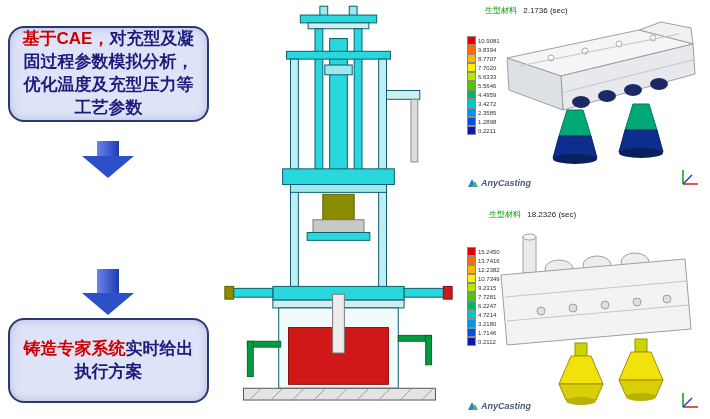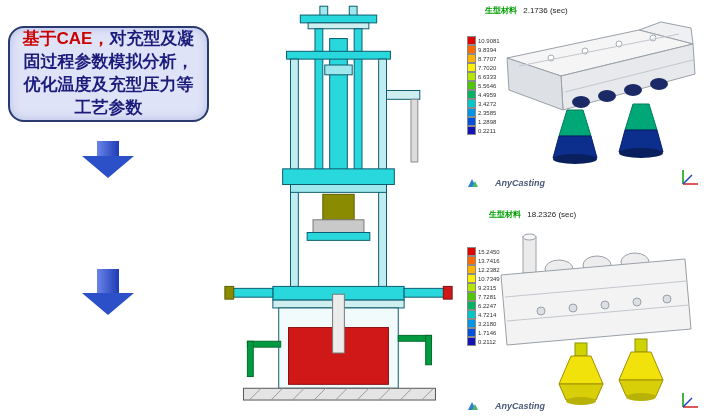--- a/index.html
+++ b/index.html
@@ -16,28 +16,28 @@
   .down-arrow .stem { width:22px; margin:0 auto; background:linear-gradient(90deg,#6a84ea,#1e3cb4); }
   .down-arrow .head { width:0; height:0; margin:0 auto;
     border-left:26px solid transparent; border-right:26px solid transparent; border-top:22px solid #2b50c8; }
 
   
   .machine { position:absolute; left:218px; top:0; }
 
   
   .sim-panel { position:absolute; left:459px; width:248px; }
   .sim-header { position:absolute; font-size:8px; white-space:nowrap; }
-  .sim-header .mat { font-weight:bold; }
+  .sim-header .mat { font-weight:normal; }
   .sim-header .time { color:#222; margin-left:4px; }
   .legend { position:absolute; display:flex; flex-direction:column; }
   .lg-row { display:flex; align-items:center; height:9px; }
   .lg-cell { width:9px; height:9px; display:inline-block; border:1px solid #8a8a8a; }
   .lg-val { font-size:6px; color:#333; margin-left:2px; line-height:1; }
   .block-svg { position:absolute; }
-  .brand { position:absolute; display:flex; align-items:center; gap:16px;
+  .brand { position:absolute; display:flex; align-items:center; gap:2px;
     font-size:9px; font-weight:bold; font-style:italic; color:#4a5a78; }
   .axes { position:absolute; }
 </style>
 </head>
 <body>
 
 <div class="slide">
 
   <div class="flow-box" style="top:26px;height:96px;">
     <div>
@@ -49,20 +49,25 @@
     <div class="stem" style="height:15px;"></div>
     <div class="head"></div>
   </div>
 
 
   <div class="down-arrow" style="top:269px;">
     <div class="stem" style="height:24px;"></div>
     <div class="head"></div>
   </div>
 
+  <div class="flow-box" style="top:318px;height:85px;">
+    <div>
+      <span style="color: rgb(204, 0, 0);">铸造专家系统</span><span style="color: rgb(27, 27, 124);">实时给出执行方案</span>
+    </div>
+  </div>
 
   <svg class="machine" viewBox="0 0 245 419" width="240" height="419" xmlns="http://www.w3.org/2000/svg">
     <g stroke="#0b5a6e" stroke-width="1">
 
       <rect x="104" y="2" width="8" height="10" fill="#9fe8ee"></rect>
       <rect x="134" y="2" width="8" height="10" fill="#9fe8ee"></rect>
       <rect x="84" y="11" width="78" height="8" fill="#28d8dc"></rect>
       <rect x="92" y="19" width="62" height="6" fill="#cfeef0"></rect>
 
       <rect x="99" y="25" width="8" height="146" fill="#28d8dc"></rect>

